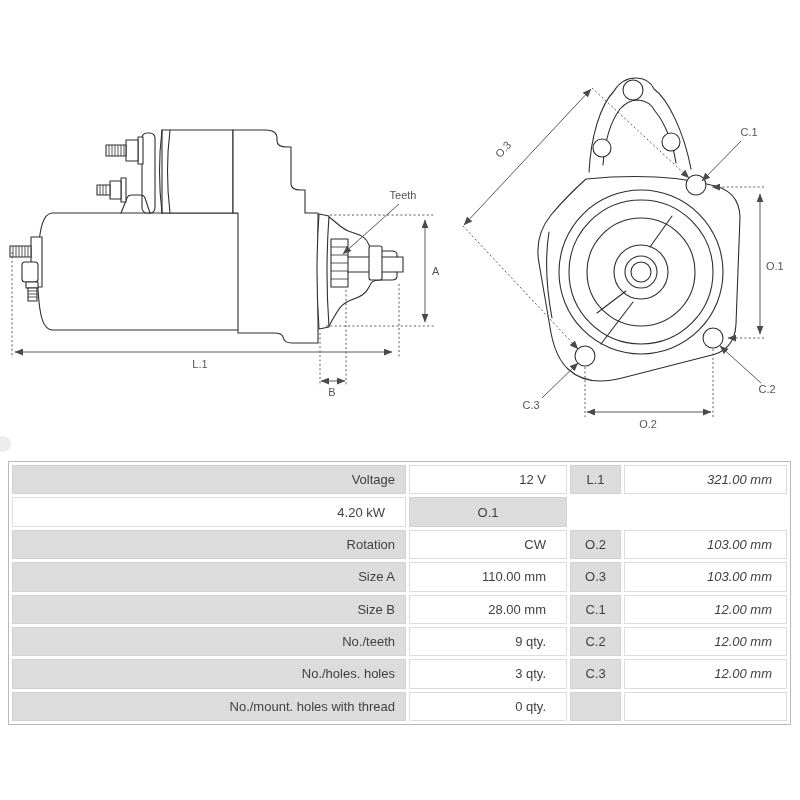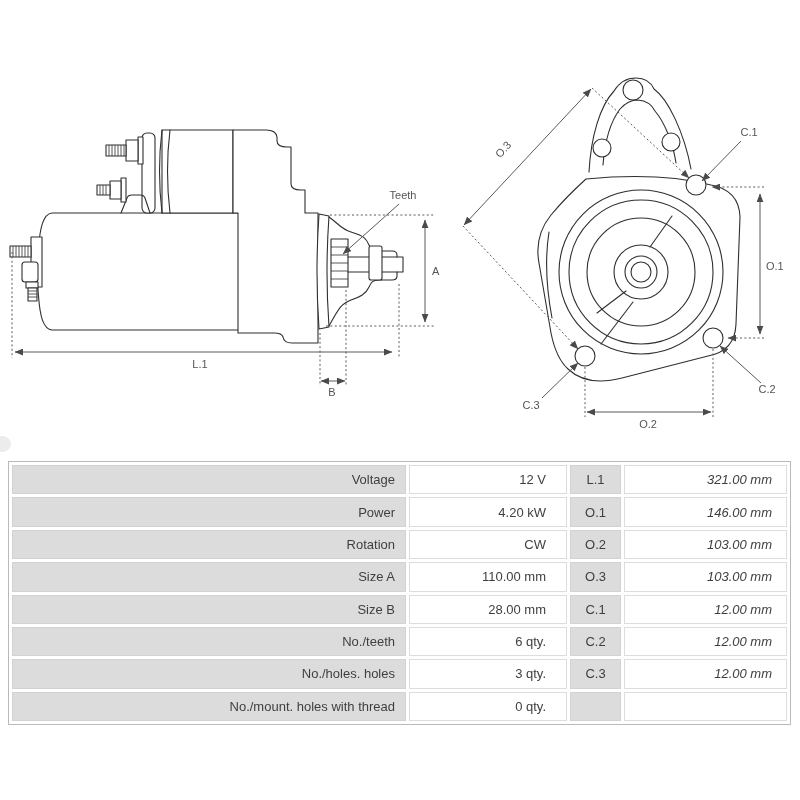--- a/index.html
+++ b/index.html
@@ -207,24 +207,22 @@
 
   <div class="spec-table">
     <div class="spec-row">
       <div class="cell gray label">Voltage</div>
       <div class="cell white value">12 V</div>
       <div class="cell gray code">L.1</div>
       <div class="cell white code-value">321.00 mm</div>
     </div>
 
     <div class="spec-row">
-      <div class="cell gray label">Power</div>
       <div class="cell white value">4.20 kW</div>
       <div class="cell gray code">O.1</div>
-      <div class="cell white code-value">146.00 mm</div>
     </div>
 
     <div class="spec-row">
       <div class="cell gray label">Rotation</div>
       <div class="cell white value">CW</div>
       <div class="cell gray code">O.2</div>
       <div class="cell white code-value">103.00 mm</div>
     </div>
 
     <div class="spec-row">
@@ -236,21 +234,21 @@
 
     <div class="spec-row">
       <div class="cell gray label">Size B</div>
       <div class="cell white value">28.00 mm</div>
       <div class="cell gray code">C.1</div>
       <div class="cell white code-value">12.00 mm</div>
     </div>
 
     <div class="spec-row">
       <div class="cell gray label">No./teeth</div>
-      <div class="cell white value">6 qty.</div>
+      <div class="cell white value">9 qty.</div>
       <div class="cell gray code">C.2</div>
       <div class="cell white code-value">12.00 mm</div>
     </div>
 
     <div class="spec-row">
       <div class="cell gray label">No./holes. holes</div>
       <div class="cell white value">3 qty.</div>
       <div class="cell gray code">C.3</div>
       <div class="cell white code-value">12.00 mm</div>
     </div>

